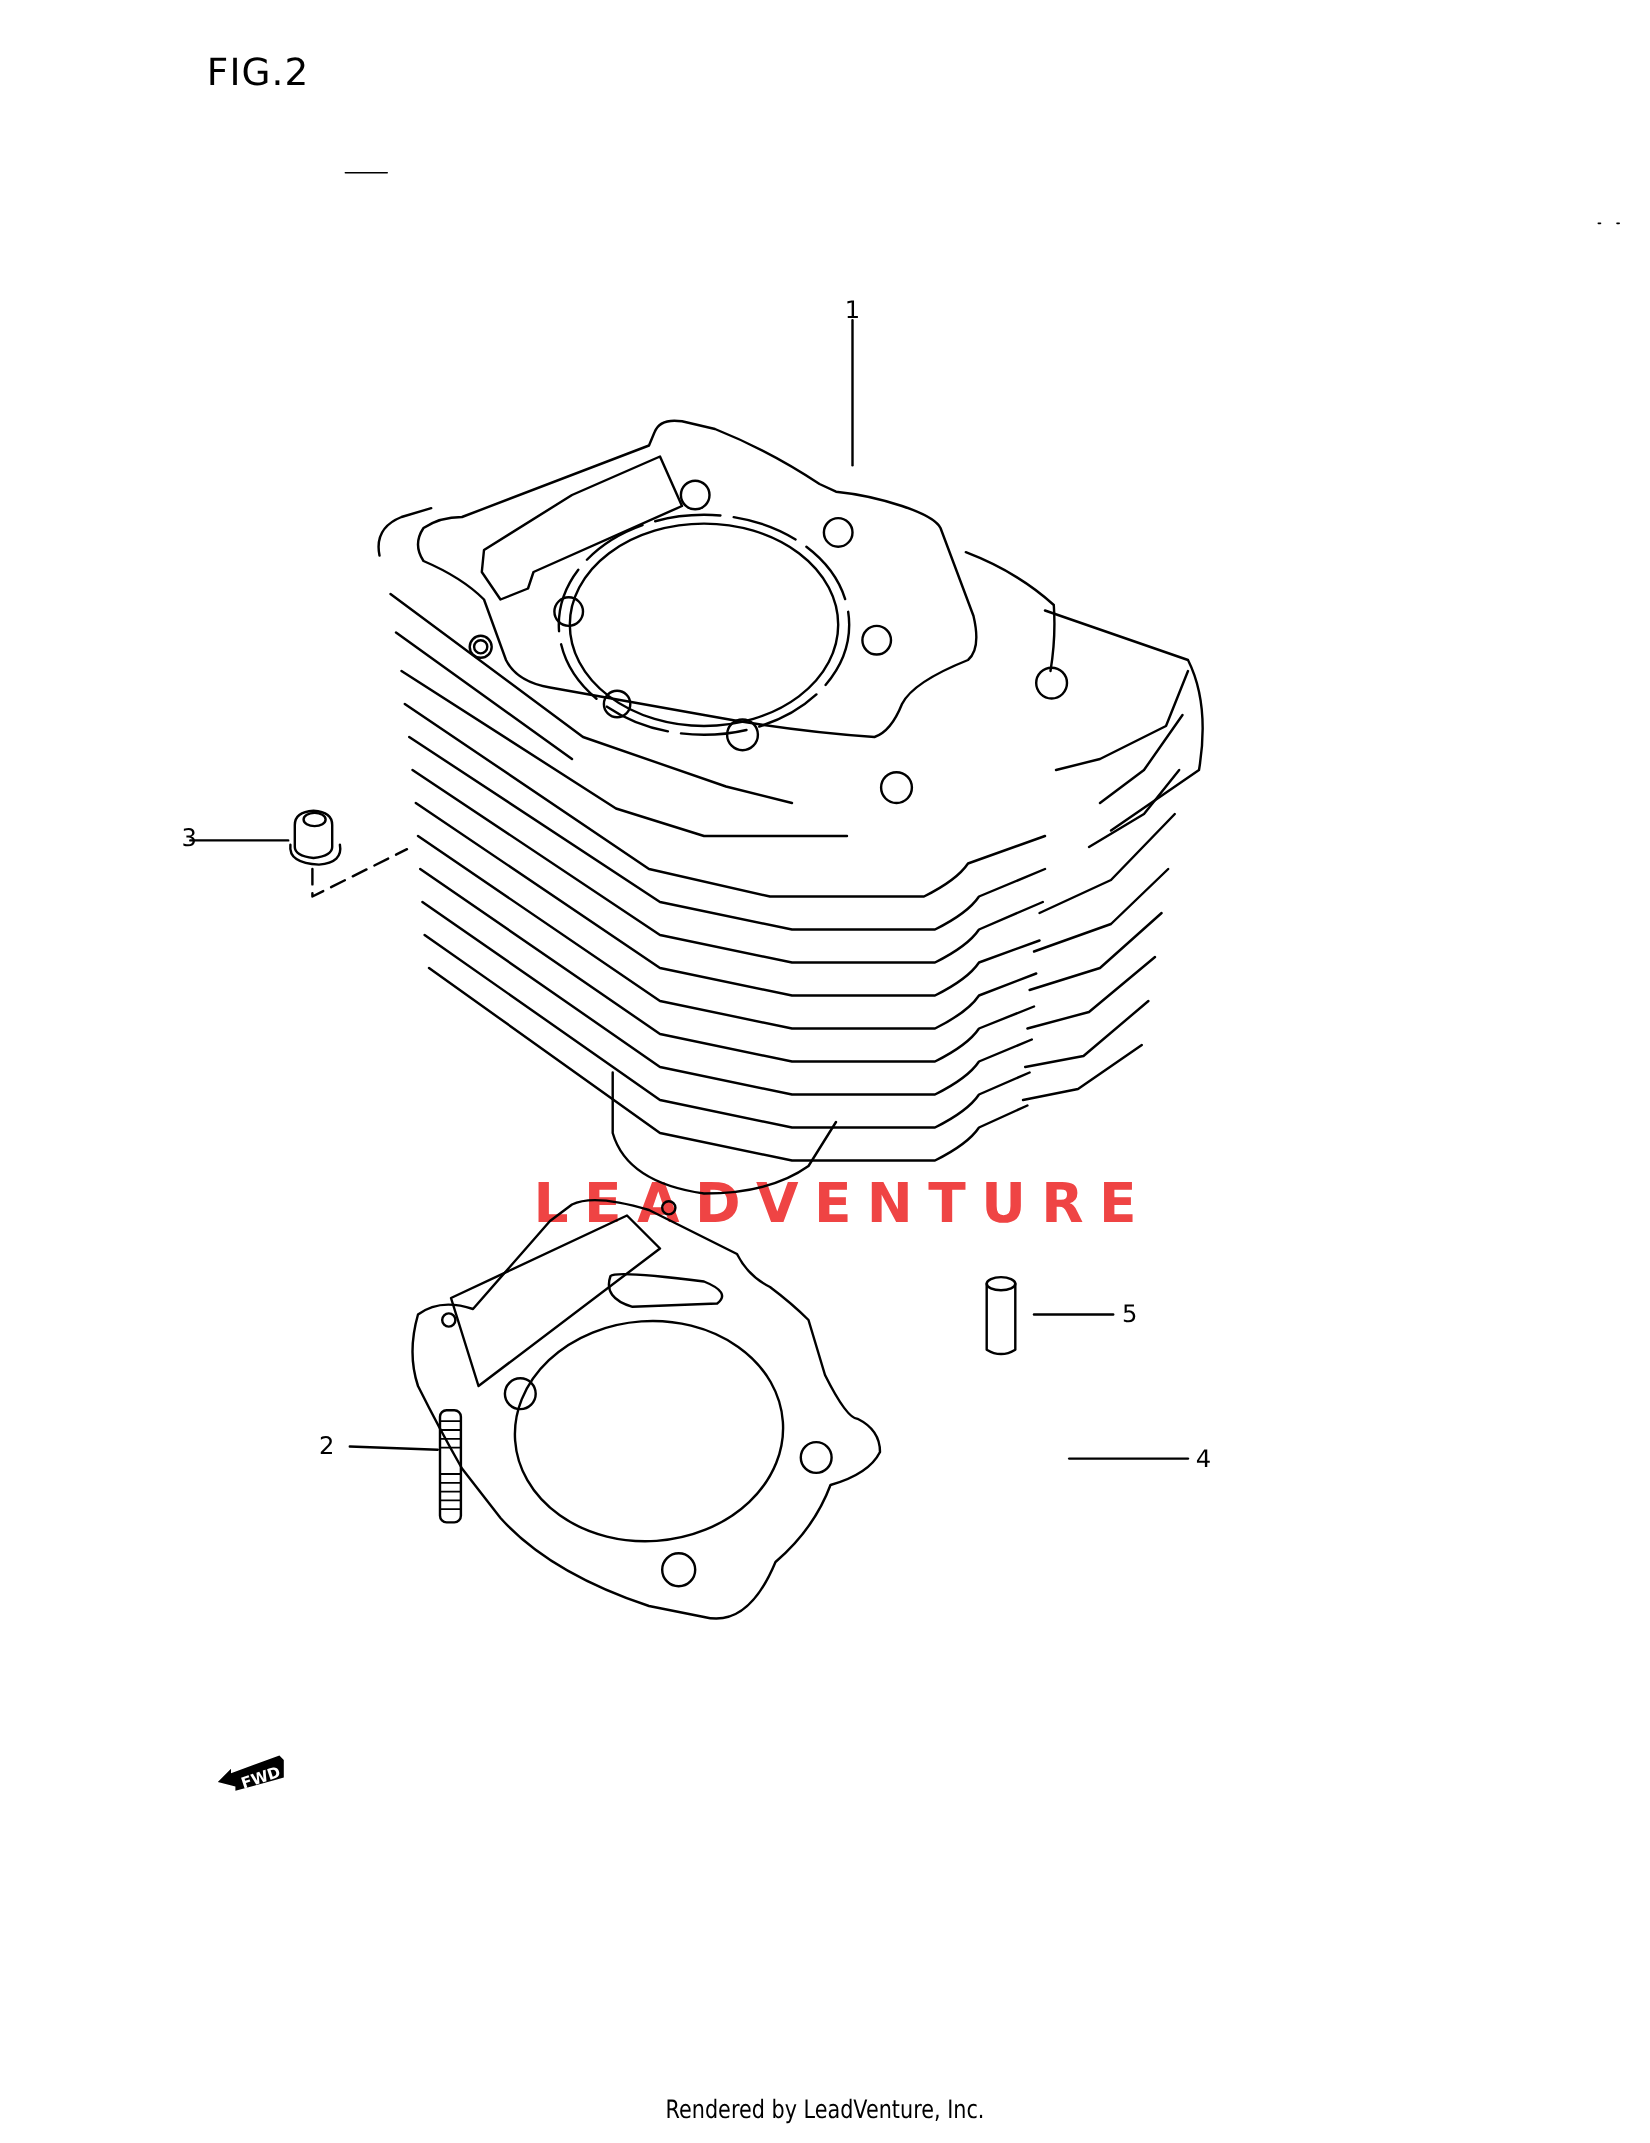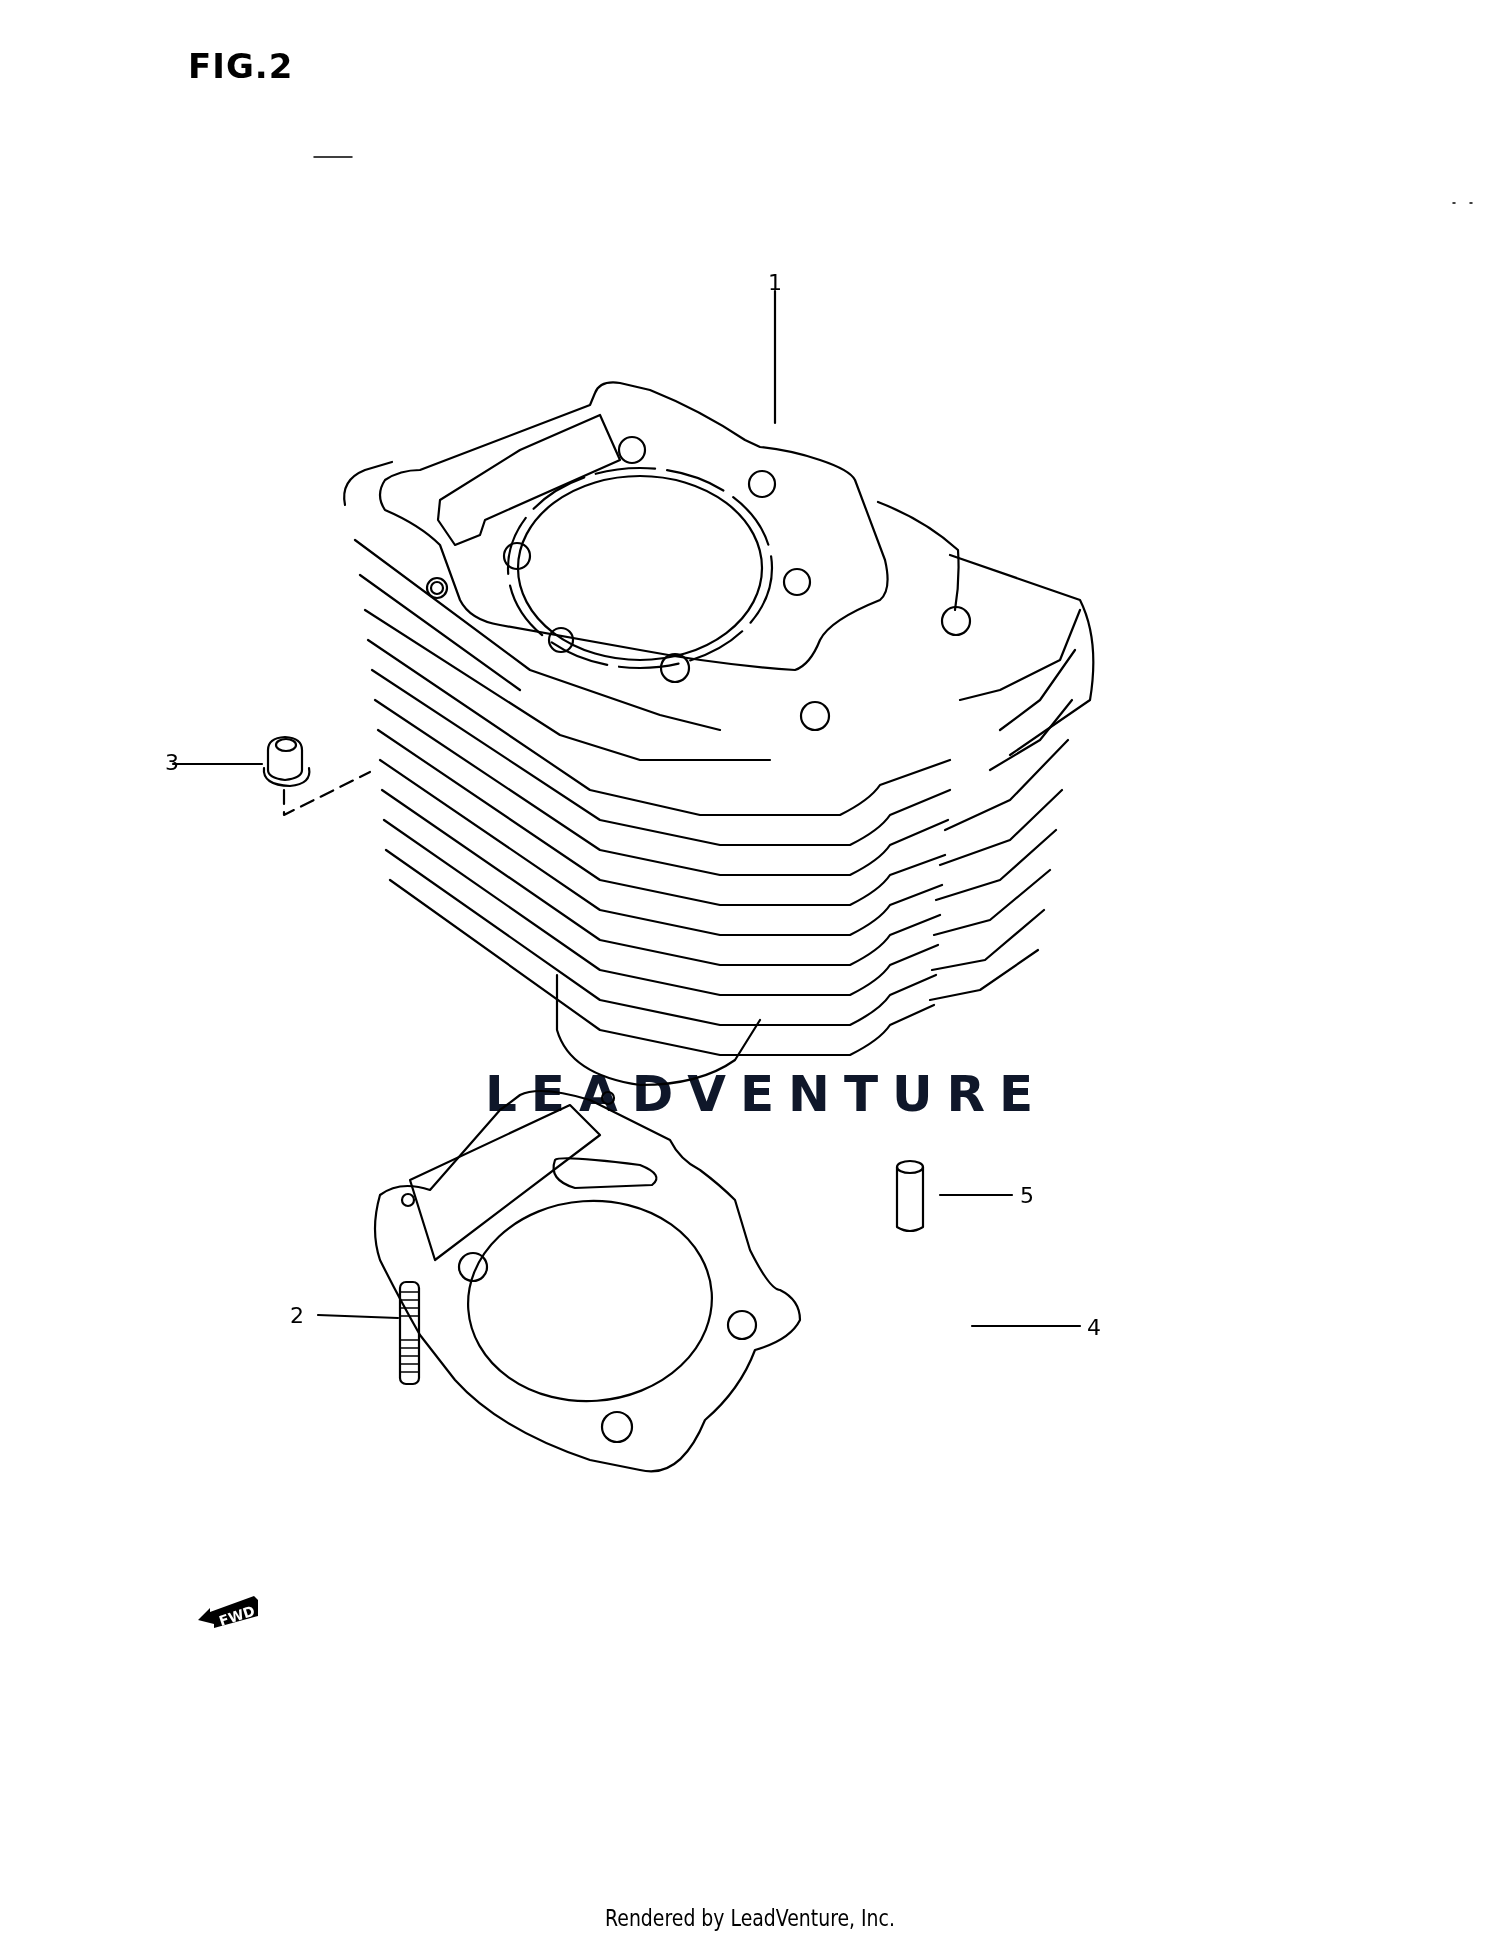--- a/index.html
+++ b/index.html
@@ -1,20 +1,20 @@
 <!DOCTYPE html>
 <html><head>
 <meta charset="utf-8">
 <style>
   html,body{margin:0;padding:0;background:#ffffff;}
   body{width:1500px;height:1948px;position:relative;overflow:hidden;font-family:"Liberation Sans",sans-serif;color:#000;}
-  .fig-title{position:absolute;left:188px;top:46px;font-family:"DejaVu Sans",sans-serif;font-weight:bold;font-size:34px;letter-spacing:1px;}
+  .fig-title{position:absolute;left:188px;top:46px;font-family:"DejaVu Sans",sans-serif;font-weight:normal;font-size:34px;letter-spacing:1px;}
   .footer{position:absolute;left:0;width:1500px;top:1905px;text-align:center;font-family:"DejaVu Sans",sans-serif;font-size:23px;transform:scaleX(0.82);}
   .callout{position:absolute;font-family:"DejaVu Sans",sans-serif;font-size:22px;}
-  .watermark{position:absolute;left:485px;top:1065px;font-family:"DejaVu Sans",sans-serif;font-weight:bold;font-size:50px;letter-spacing:14px;color:#0f172a;}
+  .watermark{position:absolute;left:485px;top:1065px;font-family:"DejaVu Sans",sans-serif;font-weight:bold;font-size:50px;letter-spacing:14px;color:#ef4444;}
   svg.drawing{position:absolute;left:0;top:0;}
   .fwd{position:absolute;left:196px;top:1590px;}
 </style>
 </head>
 <body>
 
 <div class="fig-title">FIG.2</div>
 
 <div class="watermark">LEADVENTURE</div>
 

